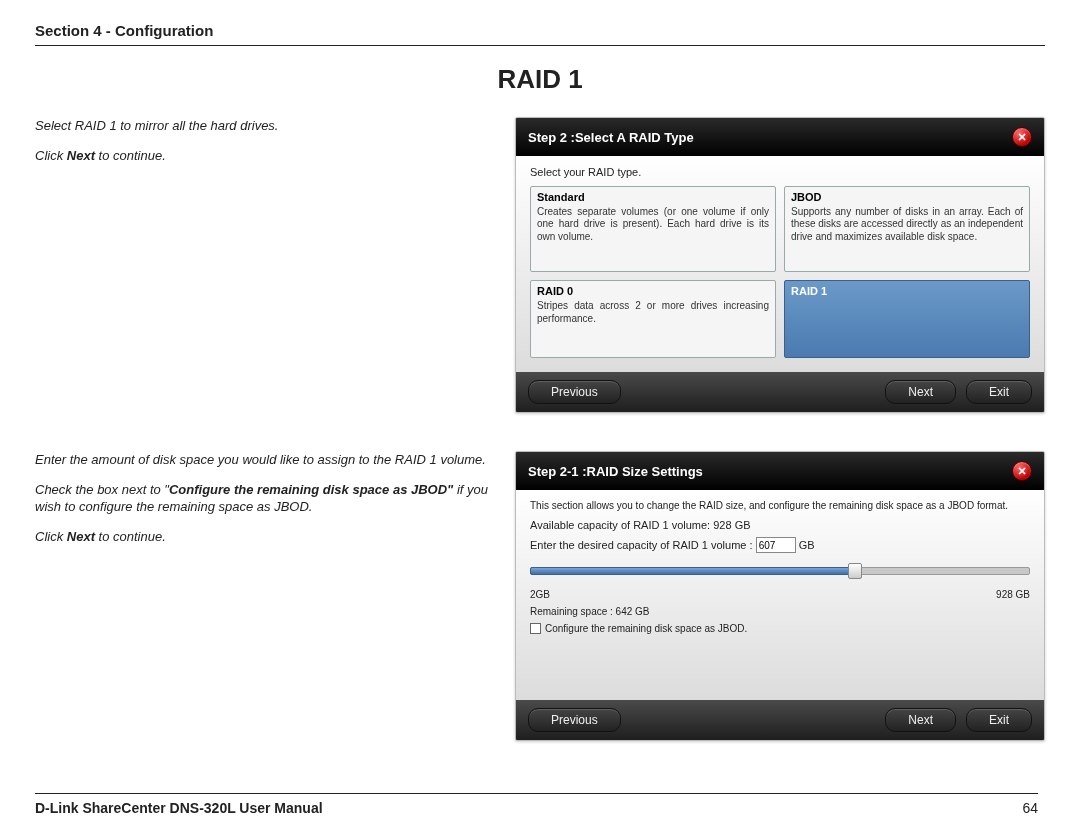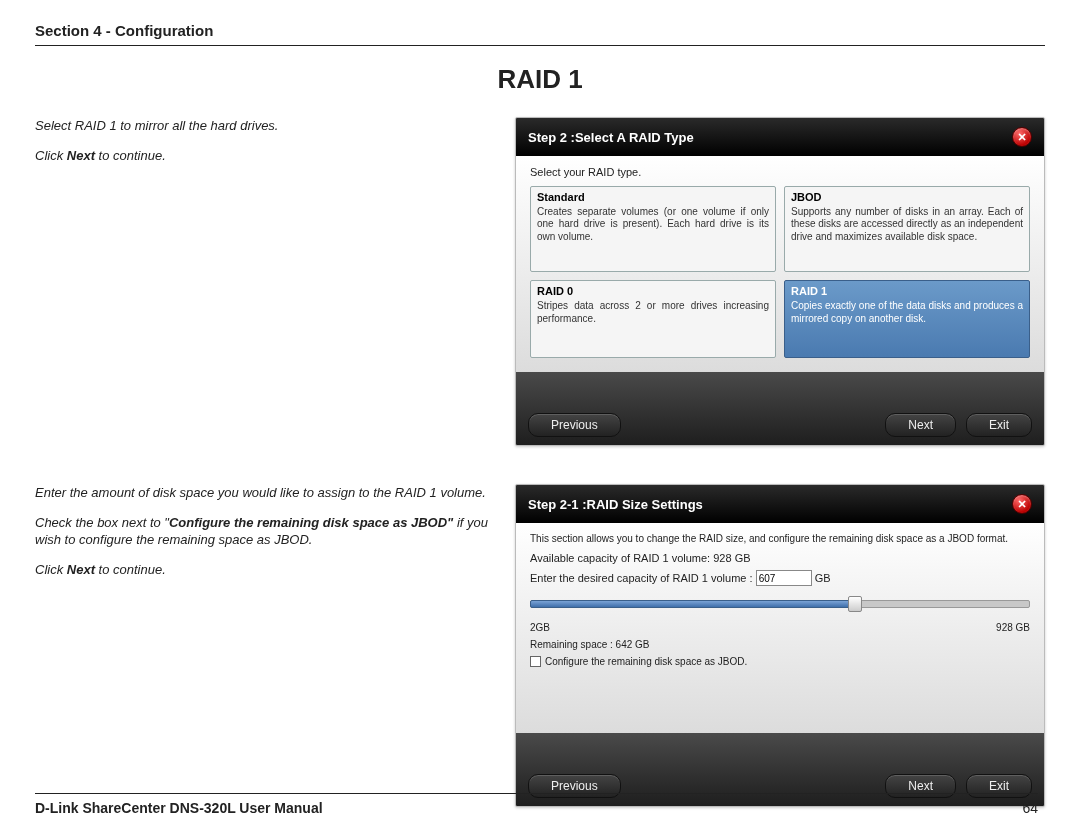--- a/index.html
+++ b/index.html
@@ -100,28 +100,27 @@
     justify-content: space-between;
   }
   .wiz-btn {
     background: linear-gradient(#444, #222);
     color: #eee;
     border: 1px solid #111;
     border-radius: 10px;
     padding: 4px 22px;
     font-size: 12px;
     box-shadow: inset 0 1px 0 rgba(255,255,255,.15);
-    margin-top: 33px;
   }
   .foot-right { display: flex; gap: 10px; }
 
   
   .field-row { margin: 6px 0; font-size: 11px; }
   .cap-input {
-    width: 56px; height: 16px; font-size: 10px;
+    width: 40px; height: 16px; font-size: 10px;
     border: 1px solid #888; text-align: left; padding: 0 2px;
   }
   .vol-label { text-align: right; font-size: 10px; margin: 8px 60px 0 0; }
   .vol-label b { font-weight: 700; }
   .slider-wrap { position: relative; height: 28px; margin: 2px 0 0 0; }
   .slider-track {
     position: absolute; left: 0; right: 0; top: 8px; height: 8px;
     background: #c8c8c8; border: 1px solid #999; border-radius: 2px;
   }
   .slider-fill {
@@ -188,21 +187,20 @@
             <div class="raid-opt">
               <div class="rt">JBOD</div>
               <div>Supports any number of disks in an array. Each of these disks are accessed directly as an independent drive and maximizes available disk space.</div>
             </div>
             <div class="raid-opt">
               <div class="rt">RAID 0</div>
               <div>Stripes data across 2 or more drives increasing performance.</div>
             </div>
             <div class="raid-opt selected">
               <div class="rt">RAID 1</div>
-              <div>Copies exactly one of the data disks and produces a mirrored copy on another disk.</div>
             </div>
           </div>
         </div>
         <div class="wiz-foot">
           <div class="wiz-btn">Previous</div>
           <div class="foot-right">
             <div class="wiz-btn">Next</div>
             <div class="wiz-btn">Exit</div>
           </div>
         </div>

